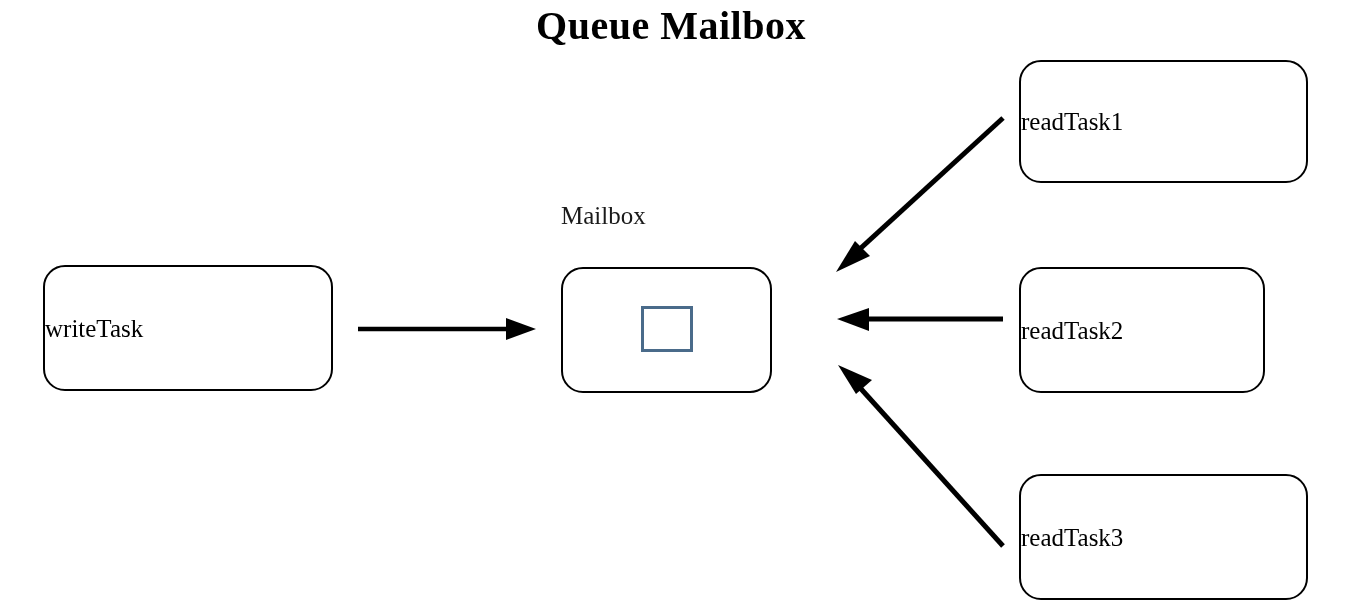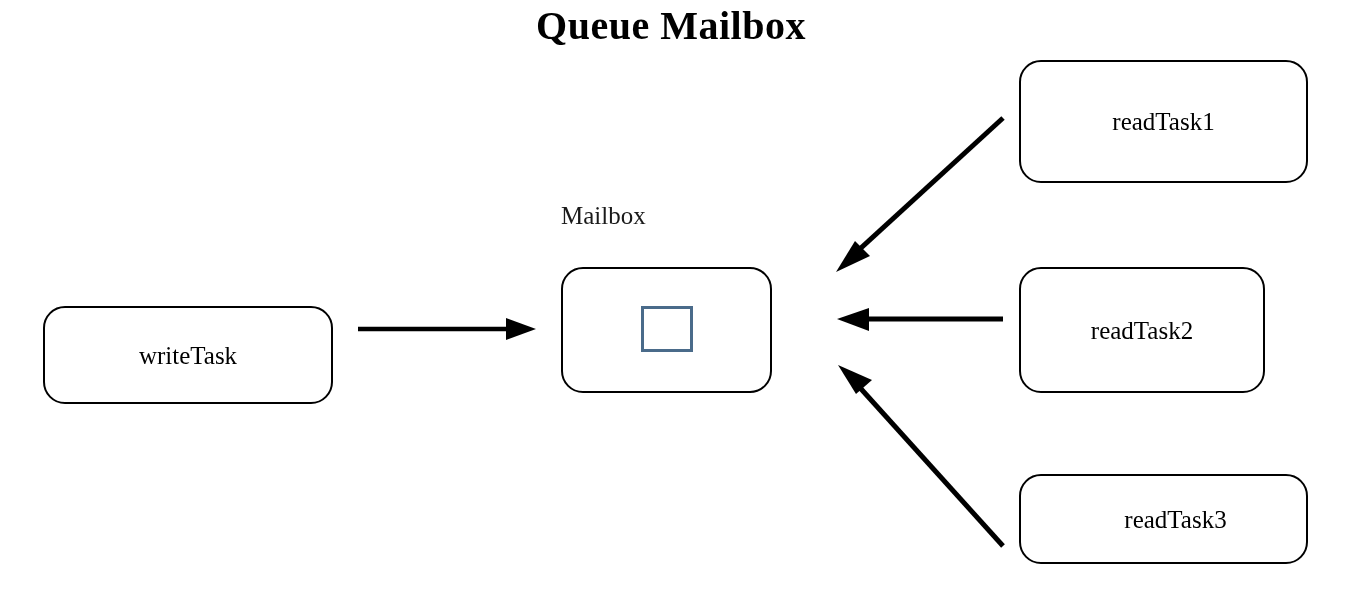--- a/index.html
+++ b/index.html
@@ -29,34 +29,33 @@
     white-space: nowrap;
   }
   .node-box {
     position: absolute;
     box-sizing: border-box;
     background: #ffffff;
     border: 2.2px solid #000000;
     border-radius: 22px;
     display: flex;
     align-items: center;
-    justify-content: center;
   }
   .node-label {
     font-family: "Liberation Serif", "DejaVu Serif", serif;
     font-size: 25px;
     color: #000000;
     line-height: 1;
     white-space: nowrap;
   }
-  #write-task-box   { left: 43px;   top: 265px; width: 290px; height: 98px; margin-top: 41px; }
+  #write-task-box   { left: 43px;   top: 265px; width: 290px; height: 126px; }
   #mailbox-box      { left: 561px;  top: 267px; width: 211px; height: 126px; }
   #read-task1-box   { left: 1019px; top: 60px;  width: 289px; height: 123px; }
   #read-task2-box   { left: 1019px; top: 267px; width: 246px; height: 126px; }
-  #read-task3-box   { left: 1019px; top: 474px; width: 289px; height: 90px; padding-left: 24px; }
+  #read-task3-box   { left: 1019px; top: 474px; width: 289px; height: 126px; }
 
   #mailbox-caption {
     position: absolute;
     left: 561px;
     top: 202px;
     width: 211px;
     text-align: left;
     font-family: "Liberation Serif", "DejaVu Serif", serif;
     font-size: 25px;
     color: #1a1a1a;

